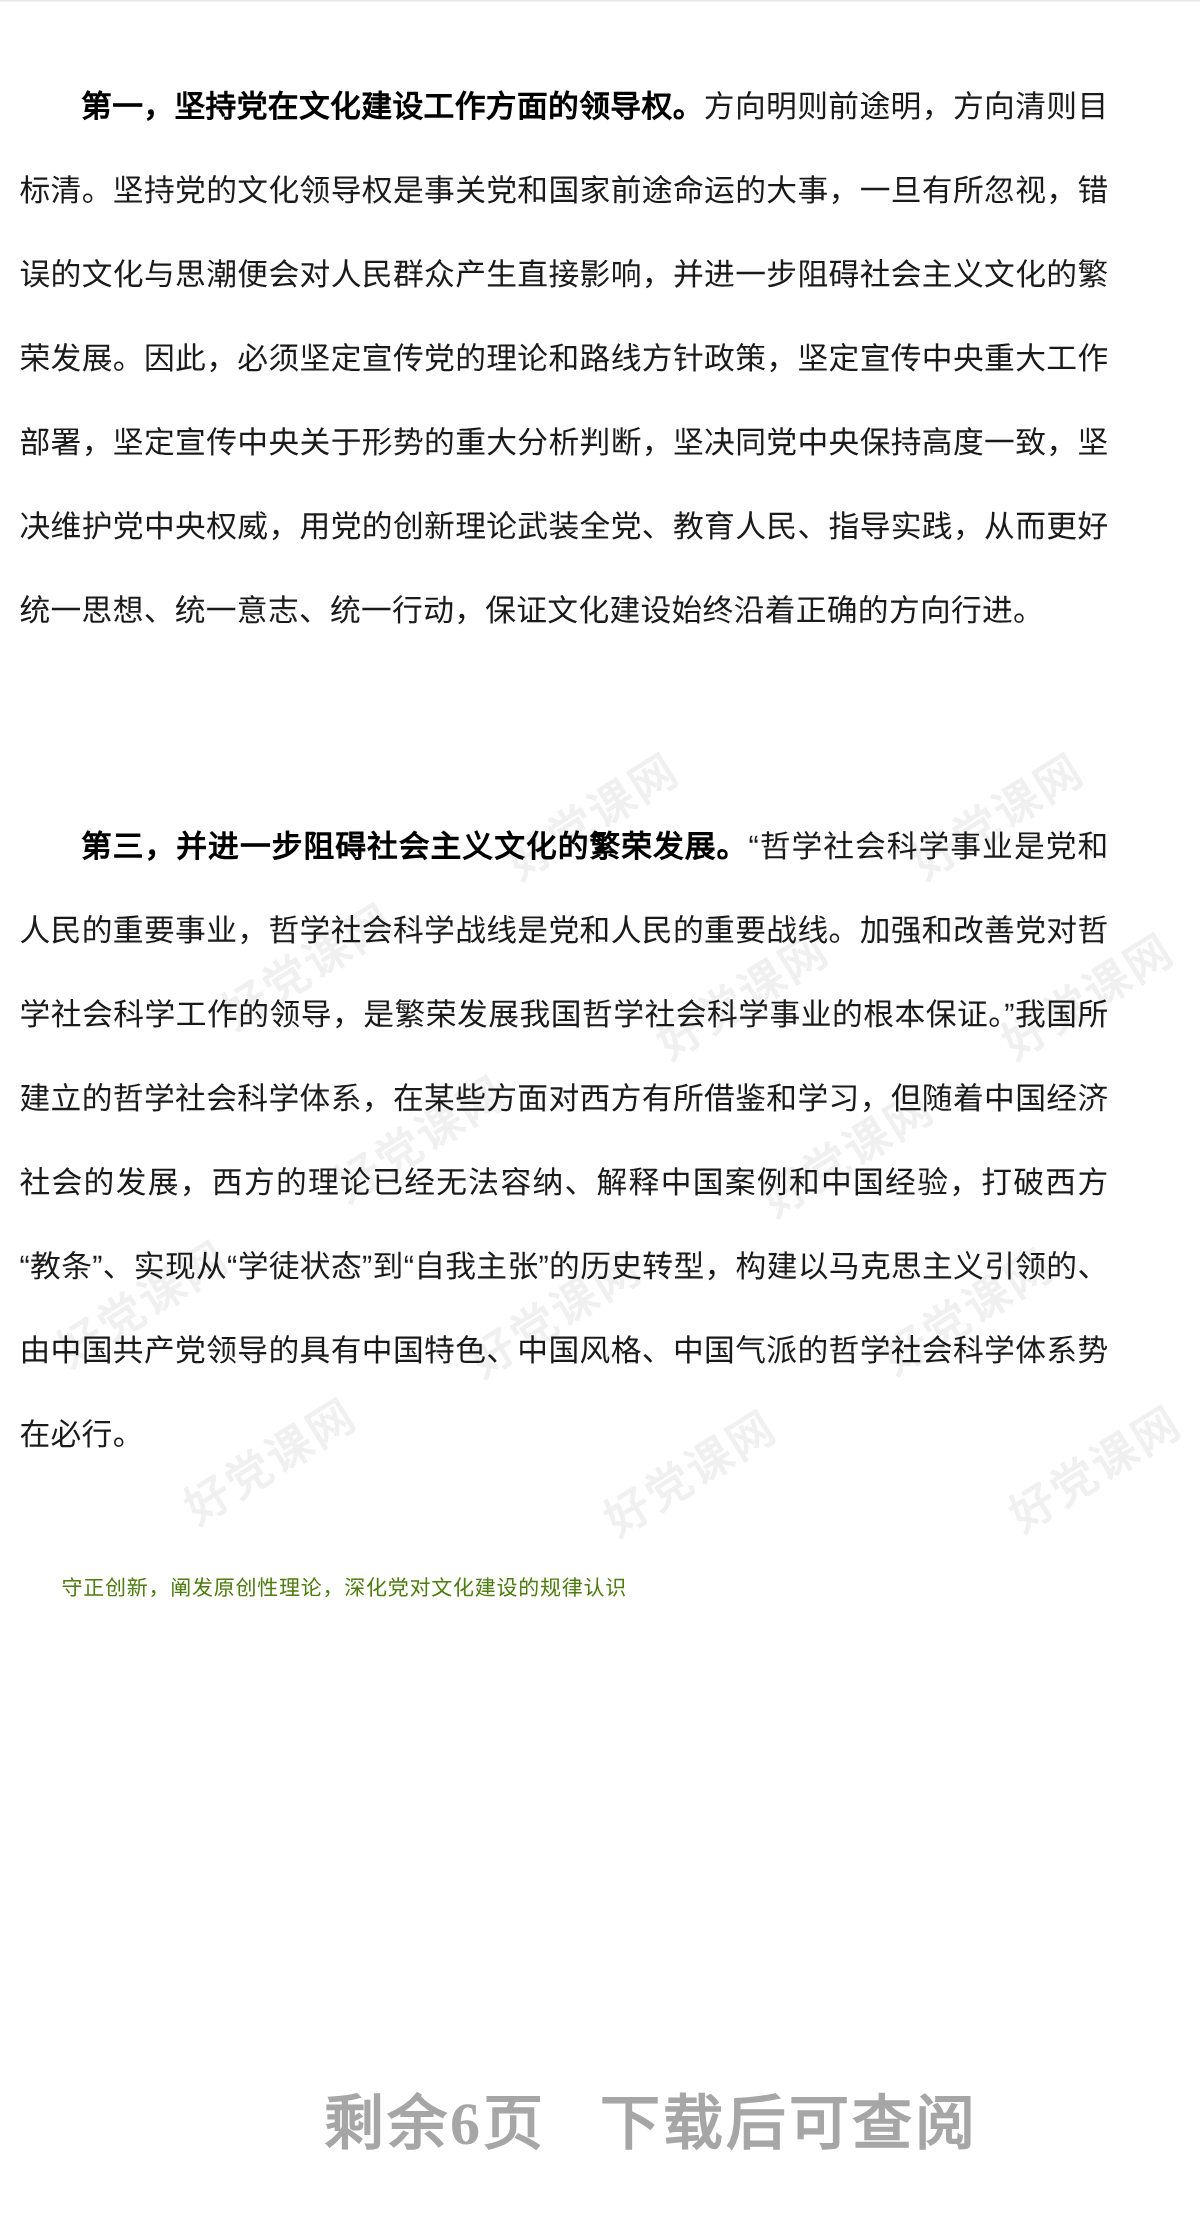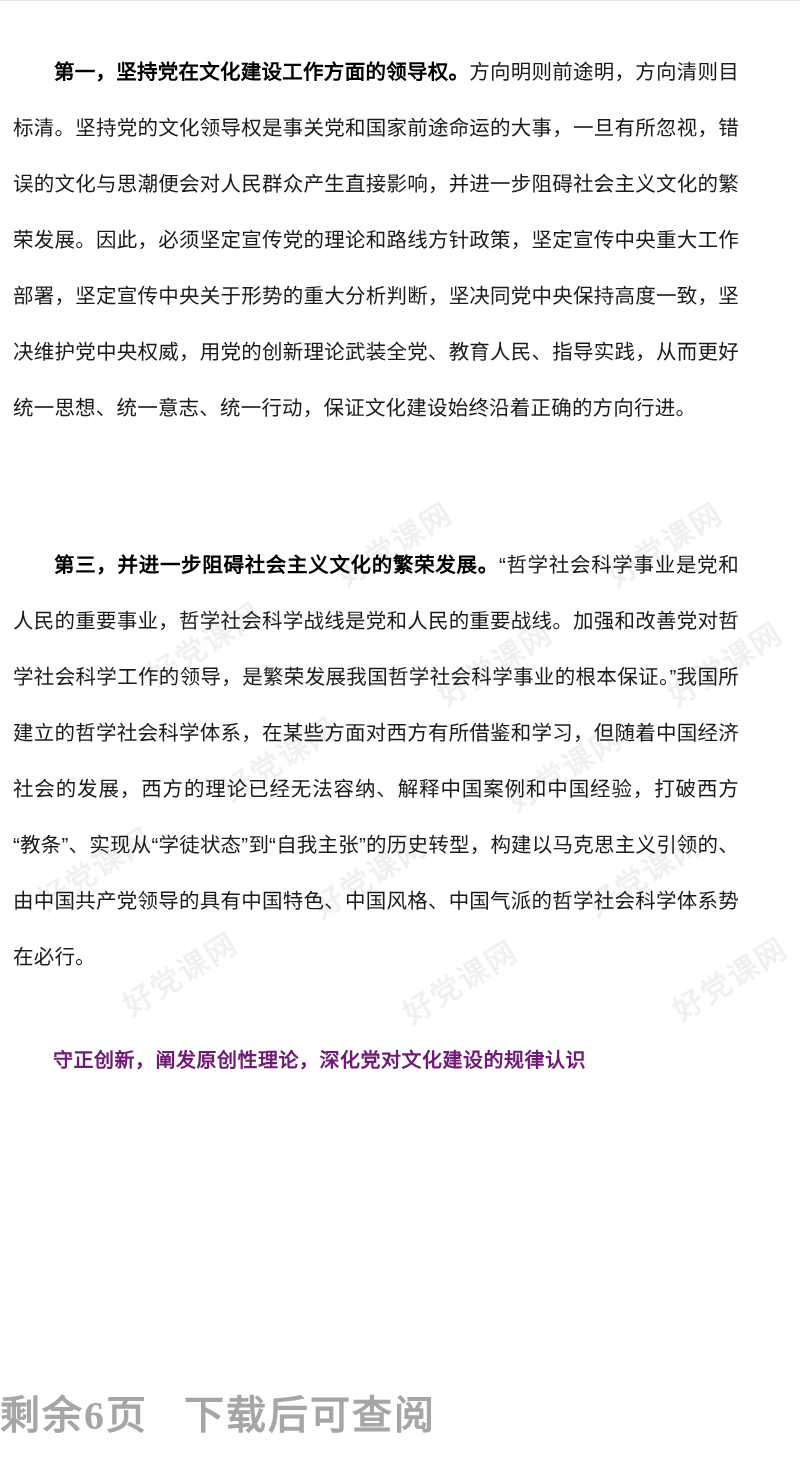--- a/index.html
+++ b/index.html
@@ -79,35 +79,35 @@
   .para .lead {
     font-weight: 700;
     color: #000;
   }
   .gap-block   { height: 53px; }
   .gap-block-2 { height: 48px; }
   .gap-block-3 { height: 52px; }
 
   .section-heading {
     font-family: "Liberation Serif", "DejaVu Serif", serif;
-    font-size: 20px;
-    font-weight: 700;
-    color: #701a75;
+    font-size: 14px;
+    font-weight: 400;
+    color: #4d7c0f;
     line-height: 46px;
     text-indent: 2em;
     margin: 0;
     letter-spacing: 0.5px;
   }
 
   .footer-note {
     position: absolute;
     left: 0;
     top: 1383px;
     width: 652px;
-    text-align: left;
+    text-align: right;
     z-index: 2;
   }
   .footer-note .fn-text {
     display: inline-block;
     font-family: "Liberation Serif", "DejaVu Serif", serif;
     font-weight: 700;
     font-size: 40px;
     color: #a6a6a6;
     letter-spacing: 2px;
     white-space: pre;

